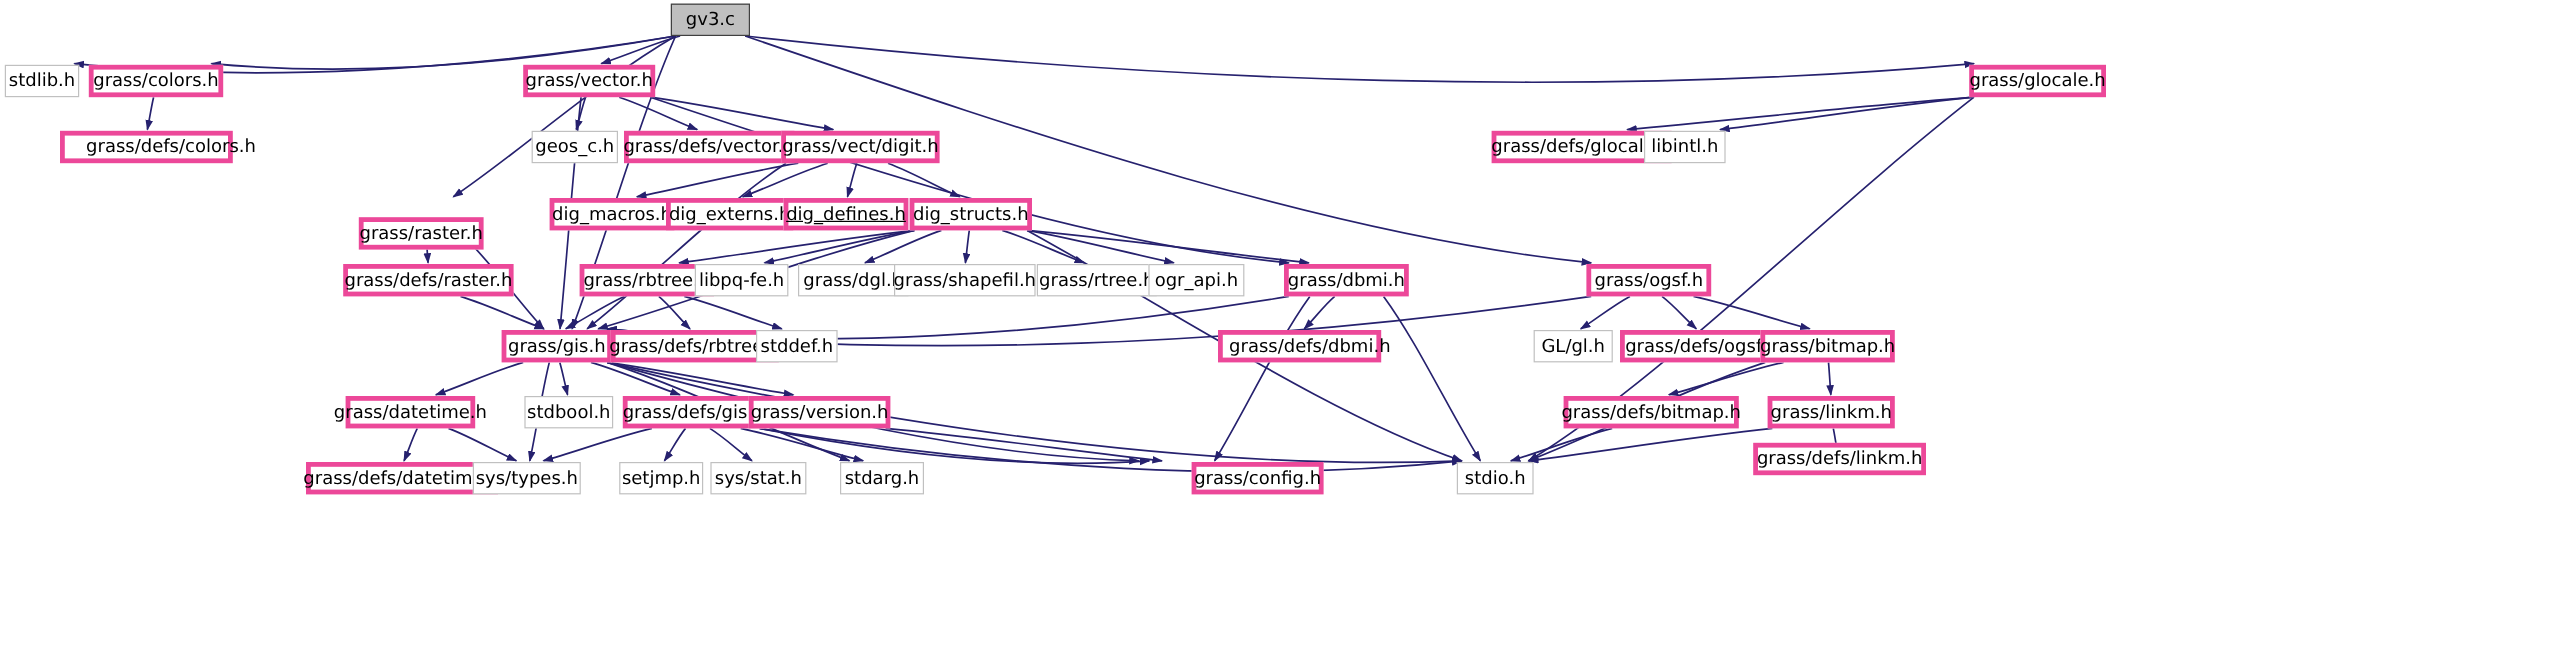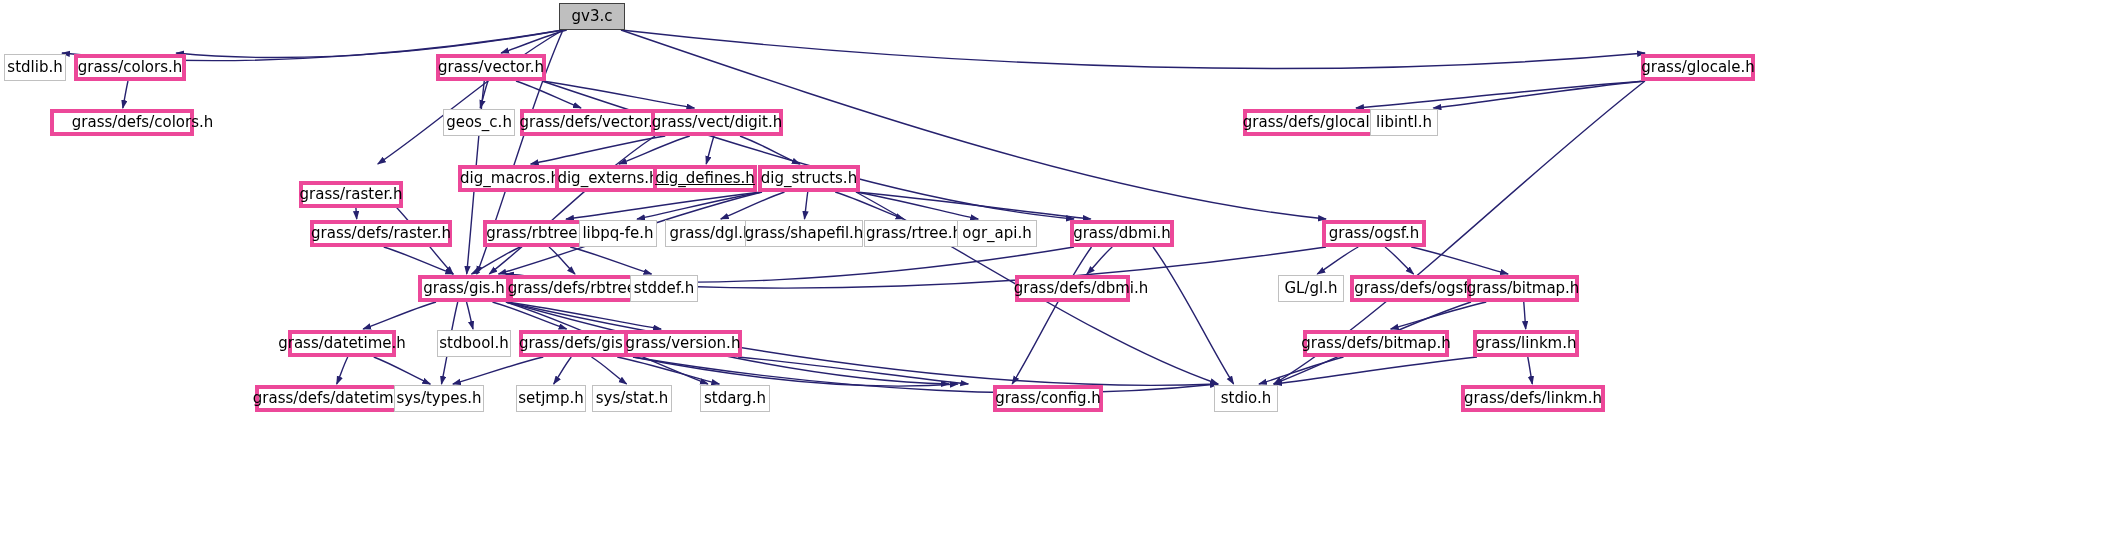--- a/index.html
+++ b/index.html
@@ -121,44 +121,44 @@
       <div class="node light" style="left: 443px; top: 109px; width: 72px;">geos_c.h</div>
       <div class="node solid" style="left: 520px; top: 109px; width: 142px;">grass/defs/vector.h</div>
       <div class="node solid" style="left: 651px; top: 109px; width: 132px;">grass/vect/digit.h</div>
       <div class="node solid" style="left: 1243px; top: 109px; width: 150px;">grass/defs/glocale.h</div>
       <div class="node light" style="left: 1370px; top: 109px; width: 68px;">libintl.h</div>
       <div class="node solid" style="left: 299px; top: 165px; width: 104px; margin-top: 16px;">grass/raster.h</div>
       <div class="node solid" style="left: 458px; top: 165px; width: 104px;">dig_macros.h</div>
       <div class="node solid" style="left: 555px; top: 165px; width: 106px;">dig_externs.h</div>
       <div class="node solid" style="left: 653px; top: 165px; width: 104px; text-decoration: underline;">dig_defines.h</div>
       <div class="node solid" style="left: 758px; top: 165px; width: 102px;">dig_structs.h</div>
-      <div class="node solid" style="left: 286px; top: 220px; width: 142px; margin-left: 24px;">grass/defs/raster.h</div>
+      <div class="node solid" style="left: 286px; top: 220px; width: 142px;">grass/defs/raster.h</div>
       <div class="node solid" style="left: 483px; top: 220px; width: 112px;">grass/rbtree.h</div>
       <div class="node light" style="left: 579px; top: 220px; width: 78px;">libpq-fe.h</div>
       <div class="node light" style="left: 665px; top: 220px; width: 92px;">grass/dgl.h</div>
       <div class="node light" style="left: 745px; top: 220px; width: 118px;">grass/shapefil.h</div>
       <div class="node light" style="left: 864px; top: 220px; width: 100px;">grass/rtree.h</div>
       <div class="node light" style="left: 957px; top: 220px; width: 80px;">ogr_api.h</div>
       <div class="node solid" style="left: 1070px; top: 220px; width: 104px;">grass/dbmi.h</div>
       <div class="node solid" style="left: 1322px; top: 220px; width: 104px;">grass/ogsf.h</div>
       <div class="node solid" style="left: 418px; top: 275px; width: 92px;">grass/gis.h</div>
       <div class="node solid" style="left: 509px; top: 275px; width: 140px;">grass/defs/rbtree.h</div>
       <div class="node light" style="left: 630px; top: 275px; width: 68px;">stddef.h</div>
-      <div class="node solid" style="left: 1015px; top: 275px; width: 115px; padding-left: 24px;">grass/defs/dbmi.h</div>
+      <div class="node solid" style="left: 1015px; top: 275px; width: 136px; padding-left: 24px;">grass/defs/dbmi.h</div>
       <div class="node light" style="left: 1278px; top: 275px; width: 66px;">GL/gl.h</div>
       <div class="node solid" style="left: 1350px; top: 275px; width: 136px;">grass/defs/ogsf.h</div>
       <div class="node solid" style="left: 1467px; top: 275px; width: 112px;">grass/bitmap.h</div>
       <div class="node solid" style="left: 288px; top: 330px; width: 108px;">grass/datetime.h</div>
       <div class="node light" style="left: 437px; top: 330px; width: 74px;">stdbool.h</div>
       <div class="node solid" style="left: 519px; top: 330px; width: 118px;">grass/defs/gis.h</div>
       <div class="node solid" style="left: 624px; top: 330px; width: 118px;">grass/version.h</div>
       <div class="node solid" style="left: 1303px; top: 330px; width: 146px;">grass/defs/bitmap.h</div>
       <div class="node solid" style="left: 1473px; top: 330px; width: 106px;">grass/linkm.h</div>
       <div class="node solid" style="left: 255px; top: 385px; width: 160px;">grass/defs/datetime.h</div>
       <div class="node light" style="left: 394px; top: 385px; width: 90px;">sys/types.h</div>
       <div class="node light" style="left: 516px; top: 385px; width: 70px;">setjmp.h</div>
       <div class="node light" style="left: 592px; top: 385px; width: 80px;">sys/stat.h</div>
       <div class="node light" style="left: 700px; top: 385px; width: 70px;">stdarg.h</div>
       <div class="node solid" style="left: 945px; top: 385px; width: 110px; margin-left: 48px;">grass/config.h</div>
       <div class="node light" style="left: 1214px; top: 385px; width: 64px;">stdio.h</div>
-      <div class="node solid" style="left: 1461px; top: 385px; width: 144px;">grass/defs/linkm.h</div>
+      <div class="node solid" style="left: 1461px; top: 369px; width: 144px;">grass/defs/linkm.h</div>
     </div>
 </div>
 
 </body></html>

